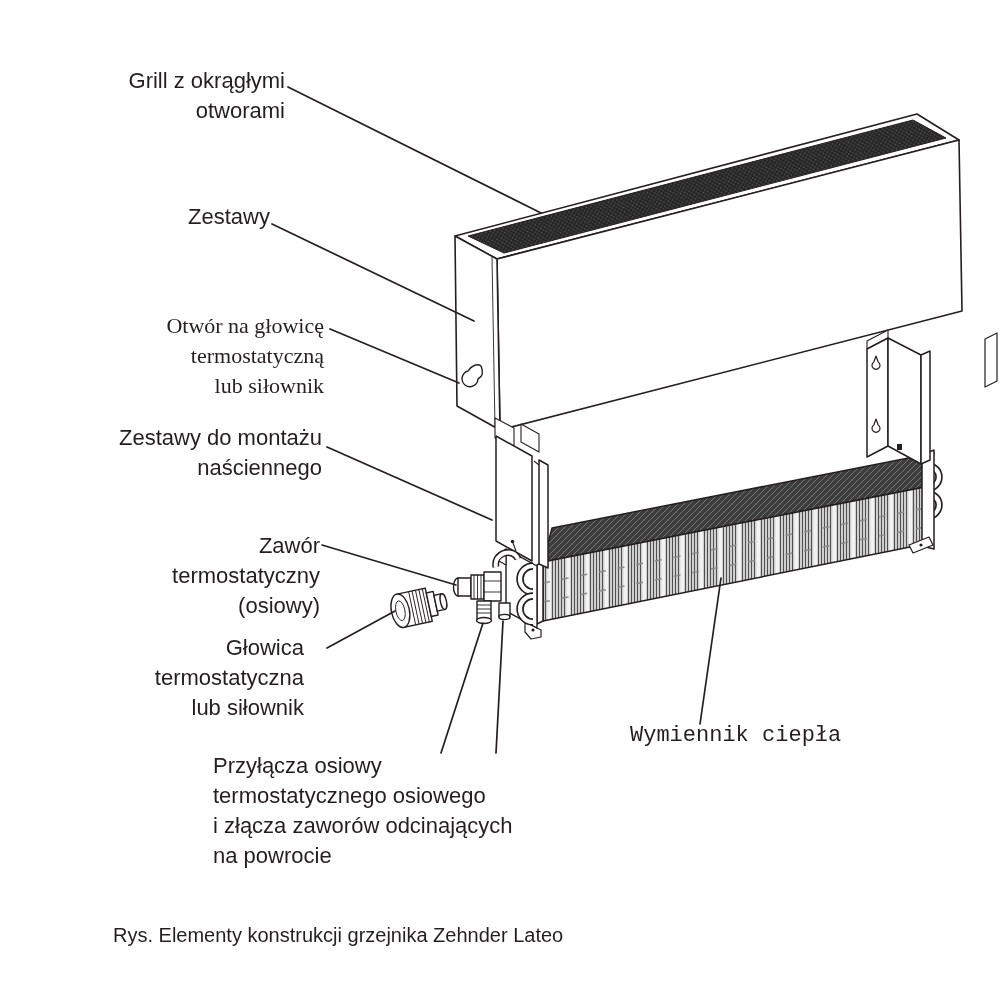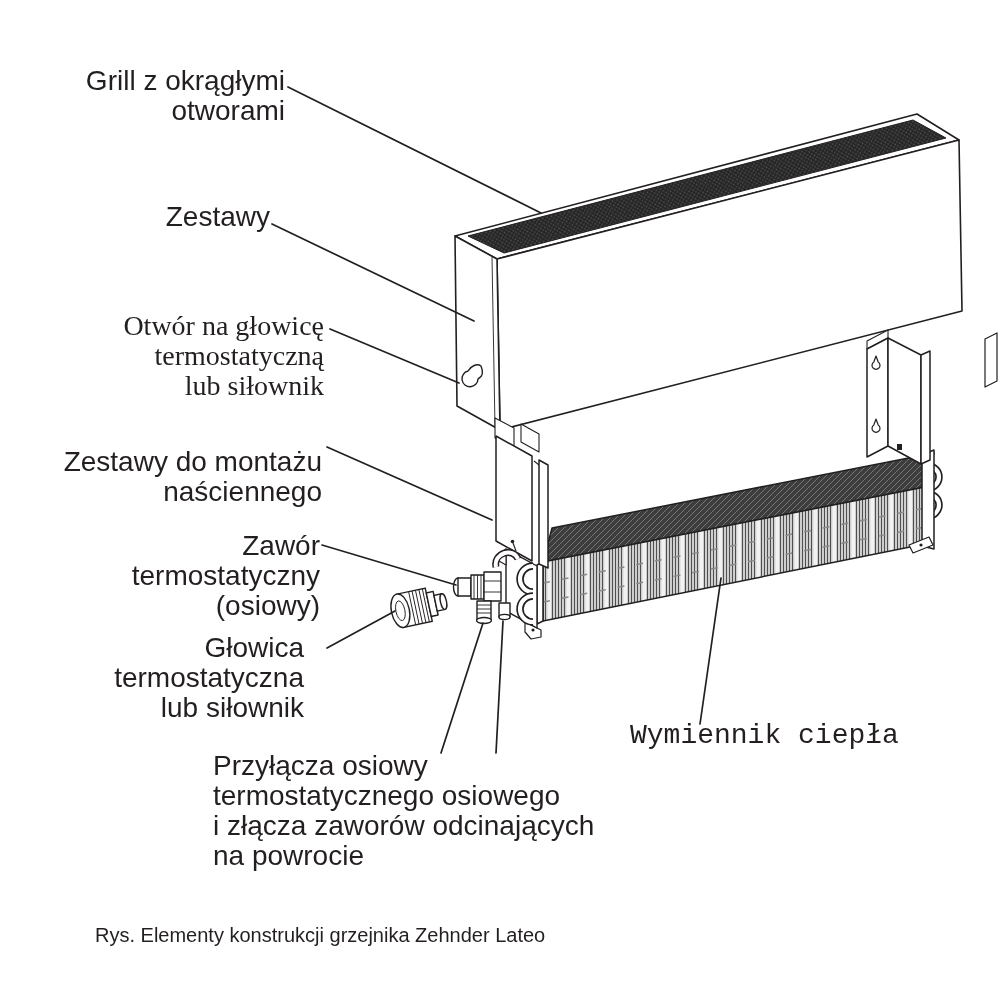--- a/index.html
+++ b/index.html
@@ -2,21 +2,21 @@
 <html><head>
 <meta charset="utf-8">
 <style>
   html,body{margin:0;padding:0;background:#ffffff;}
   #stage{
     position:relative;width:1000px;height:1000px;background:#ffffff;overflow:hidden;
     font-family:"Liberation Sans", sans-serif;color:#231f20;
   }
   #diagram-svg{position:absolute;left:0;top:0;}
   .lbl{
-    position:absolute;font-size:28px;line-height:30px;white-space:pre-line;
+    position:absolute;font-size:22px;line-height:30px;white-space:pre-line;
     color:#231f20;letter-spacing:0px;
   }
   .r{text-align:right;}
   .caption{position:absolute;font-size:20px;line-height:28px;color:#231f20;}
 </style>
 </head>
 <body>
 
 <div id="stage">
 
@@ -180,32 +180,32 @@
 
   <div class="lbl r" style="right:715px;top:66px;">Grill z okrągłymi
 otworami</div>
 
   <div class="lbl r" style="right:730px;top:202px;">Zestawy</div>
 
   <div class="lbl r" style="right:676px;top:311px;font-family:Liberation Serif, serif;">Otwór na głowicę
 termostatyczną
 lub siłownik</div>
 
-  <div class="lbl r" style="right:678px;top:423px;margin-top:24px;">Zestawy do montażu
+  <div class="lbl r" style="right:678px;top:423px;">Zestawy do montażu
 naściennego</div>
 
   <div class="lbl r" style="right:680px;top:531px;">Zawór
 termostatyczny
 (osiowy)</div>
 
   <div class="lbl r" style="right:696px;top:633px;">Głowica
 termostatyczna
 lub siłownik</div>
 
   <div class="lbl" style="left:213px;top:751px;">Przyłącza osiowy
 termostatycznego osiowego
 i złącza zaworów odcinających
 na powrocie</div>
 
   <div class="lbl" style="left:630px;top:721px;font-family:Liberation Mono, monospace;">Wymiennik ciepła</div>
 
-  <div class="caption" style="left:95px;top:921px;">Rys. Elementy konstrukcji grzejnika Zehnder Lateo</div>
+  <div class="caption" style="left:113px;top:921px;">Rys. Elementy konstrukcji grzejnika Zehnder Lateo</div>
 </div>
 
 </body></html>

